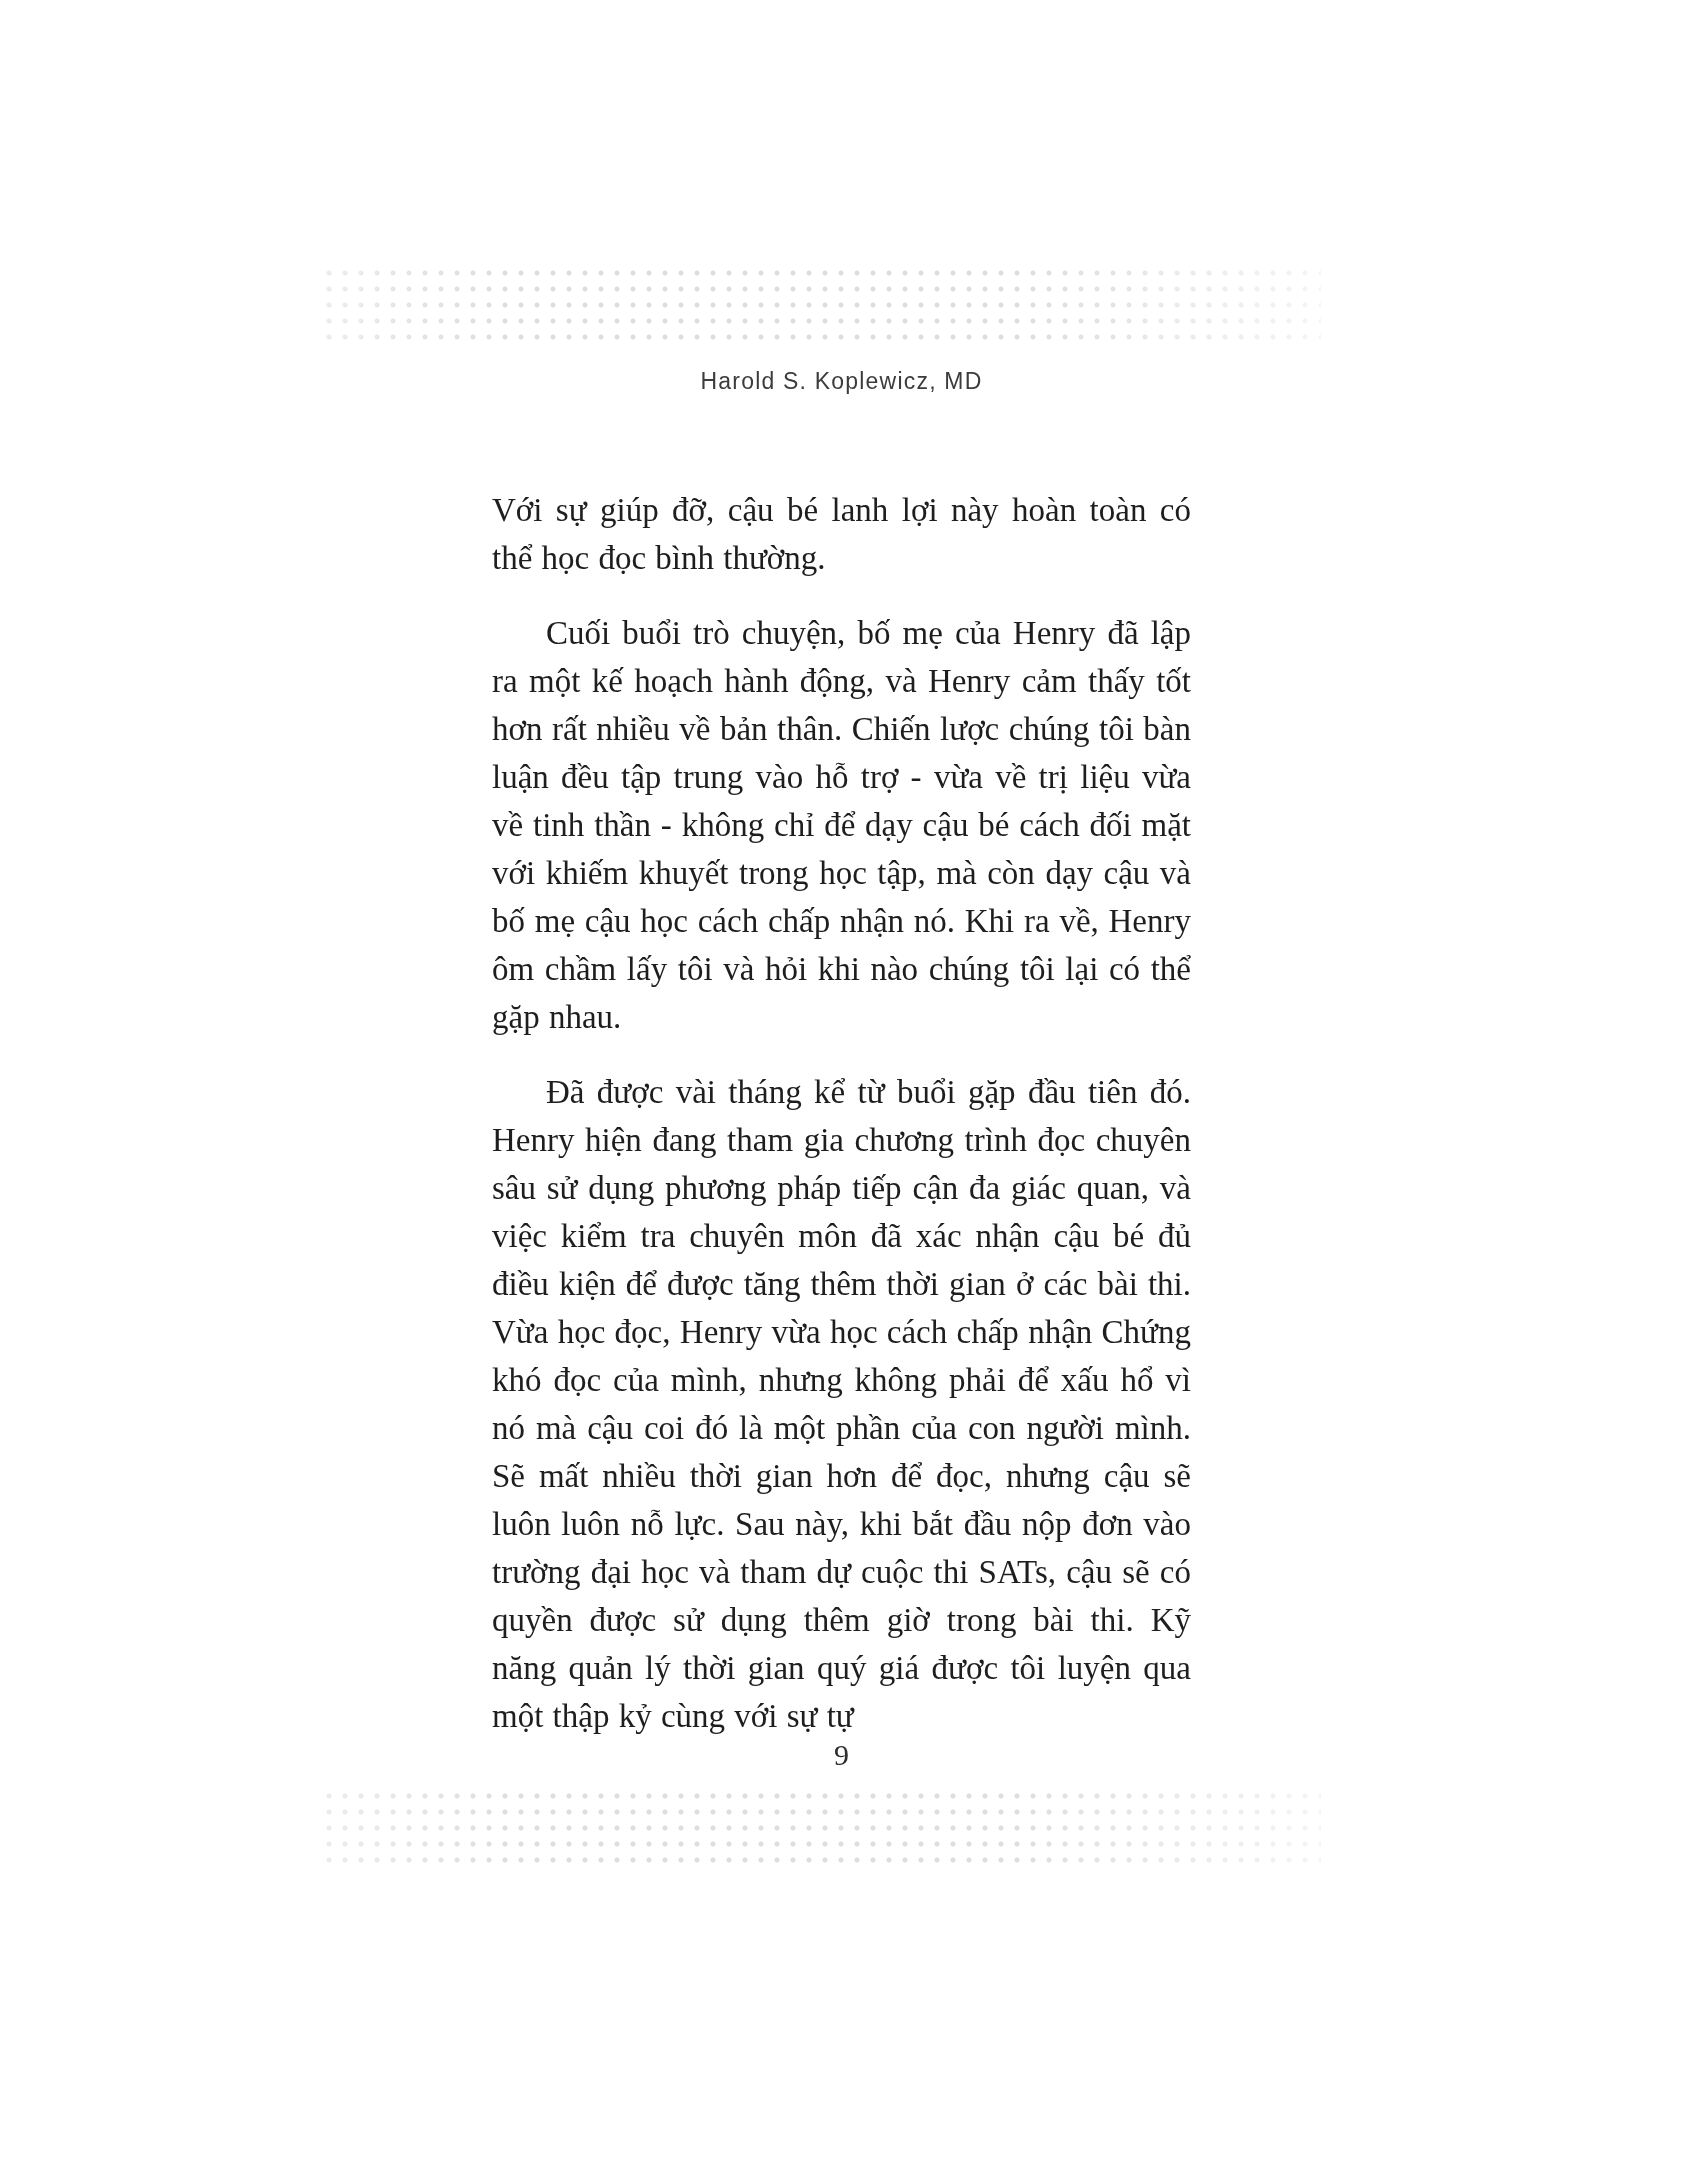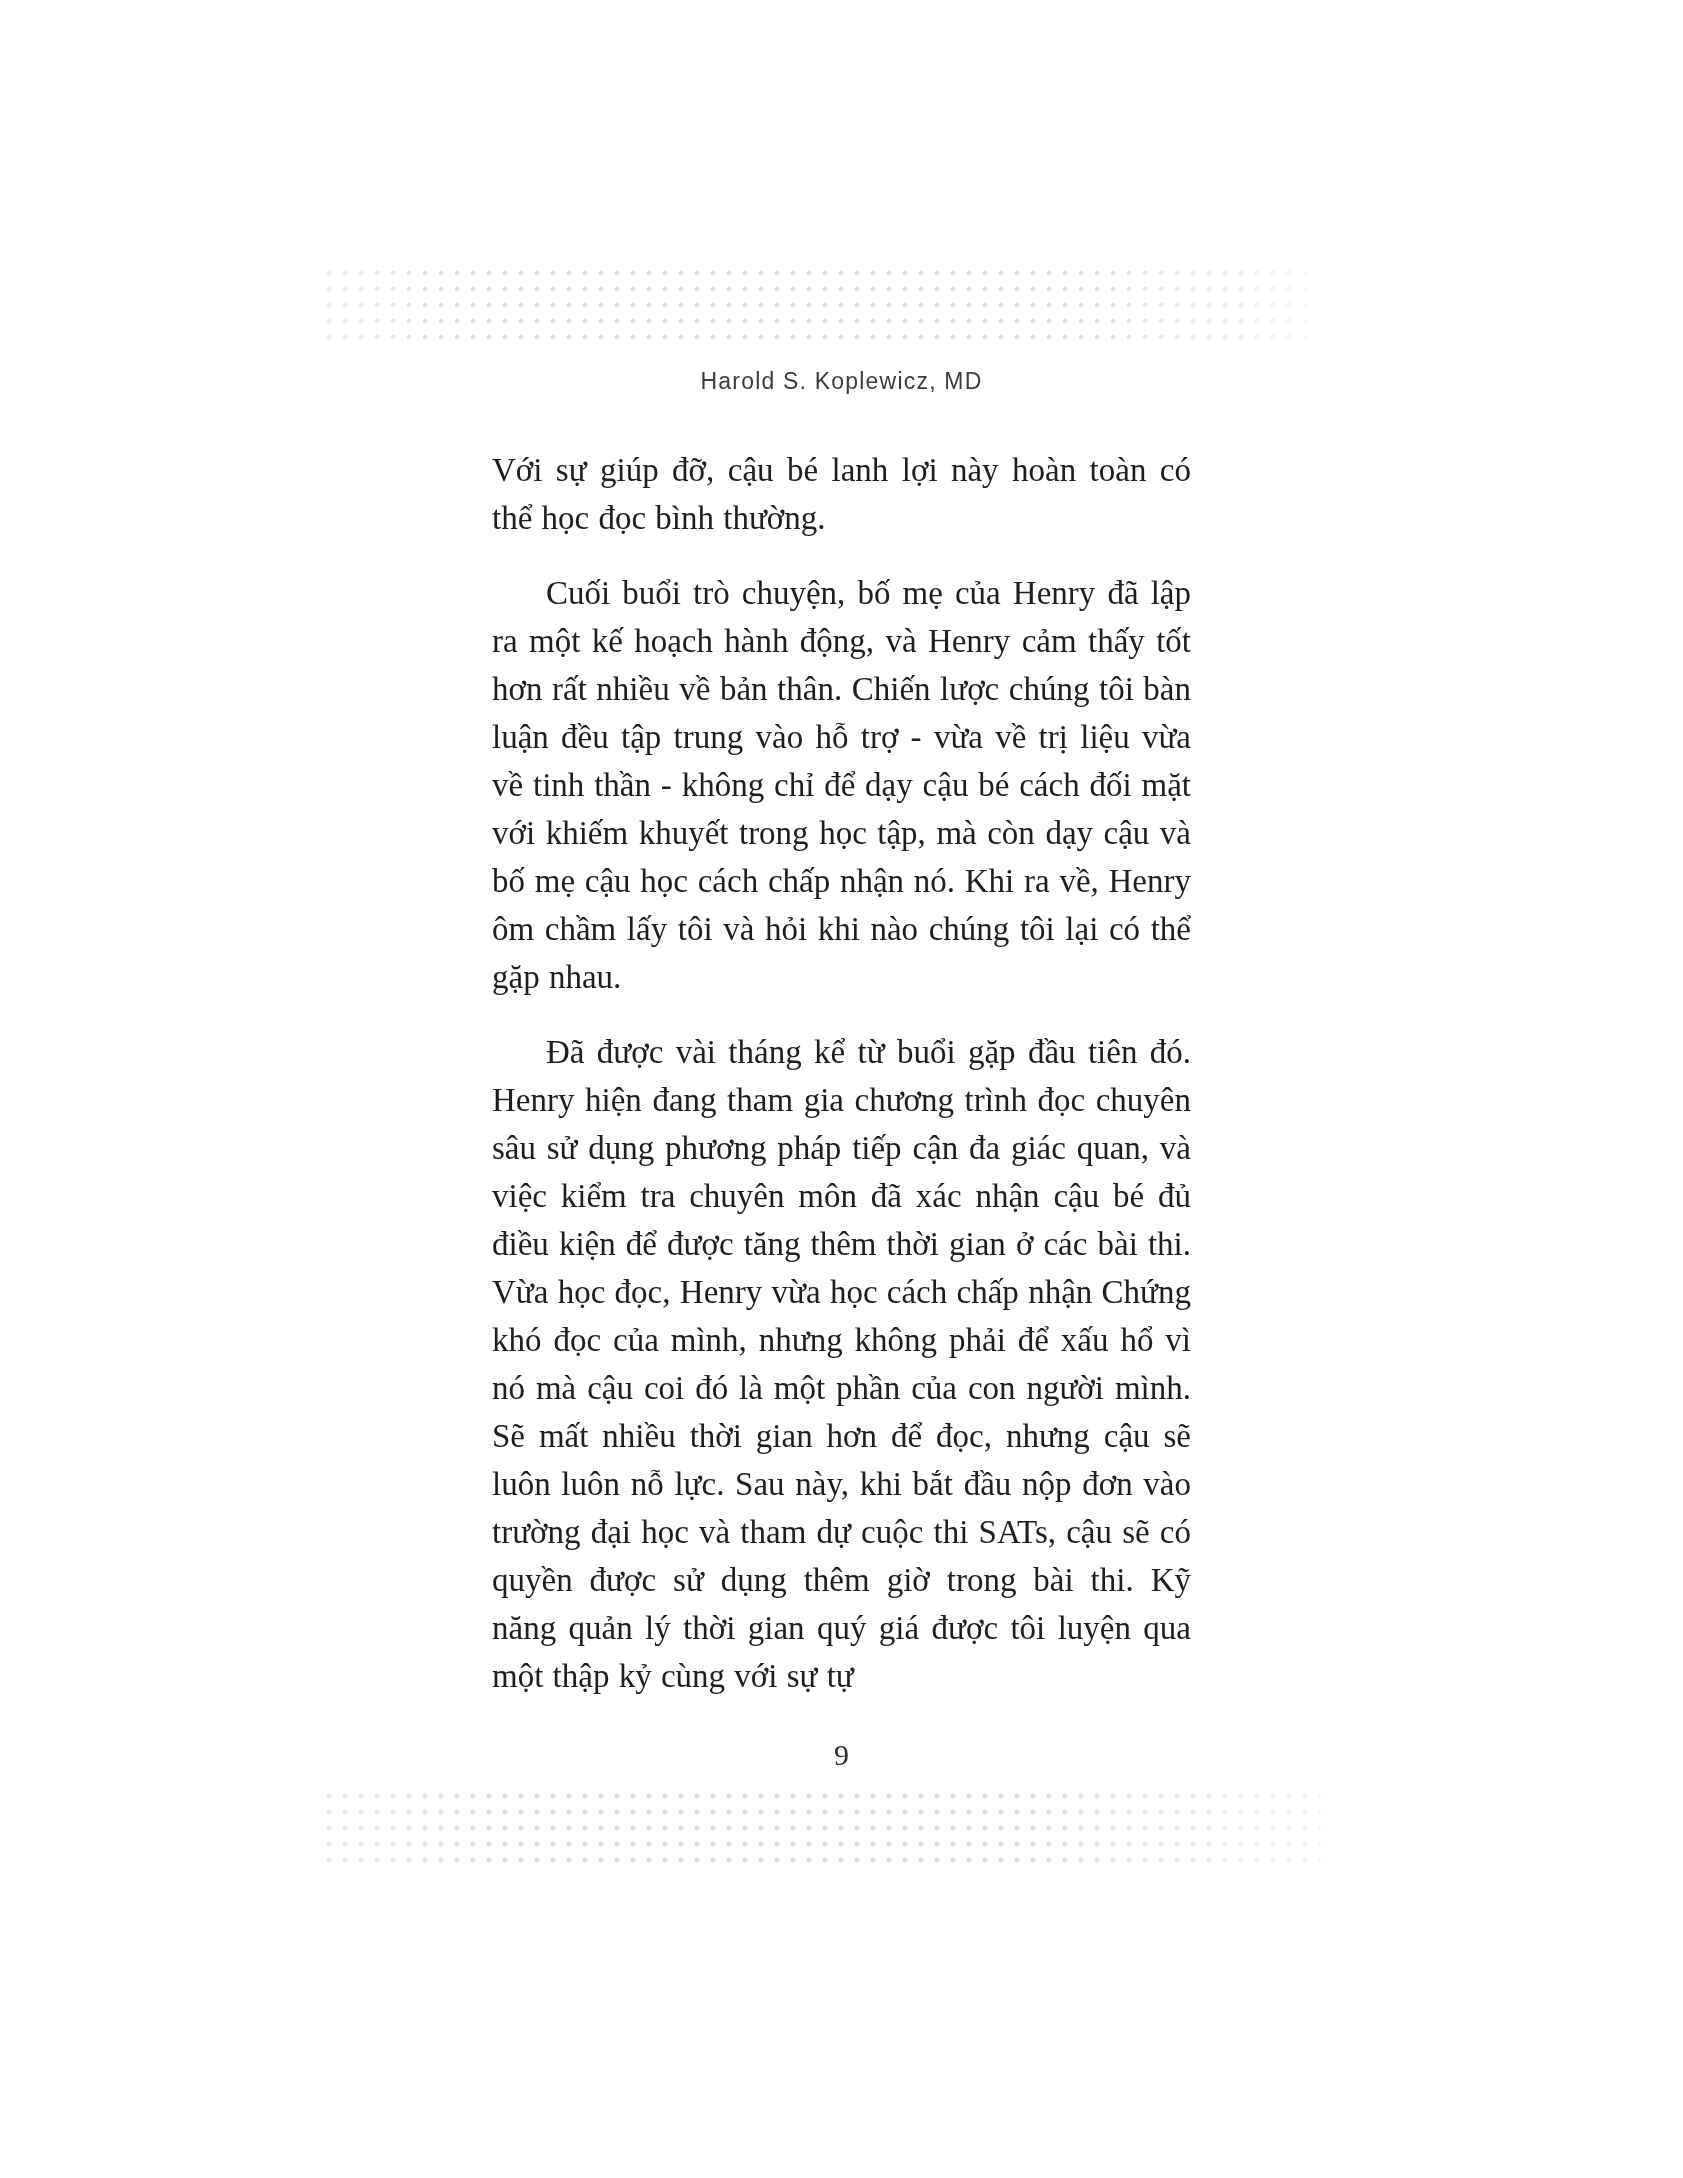--- a/index.html
+++ b/index.html
@@ -58,21 +58,21 @@
     text-align: justify;
     text-justify: inter-word;
   }
 
   .para {
     text-indent: 54px;
     margin-bottom: 27px;
     word-spacing: 1px;
   }
 
-  .para.no-indent { text-indent: 0; }
+  .para.no-indent { text-indent: 0; margin-top: 40px; }
 
   
   .page-number {
     position: absolute;
     top: 1738px;
     left: 0;
     width: 1683px;
     text-align: center;
     font-size: 30px;
     color: #2e2e2e;

